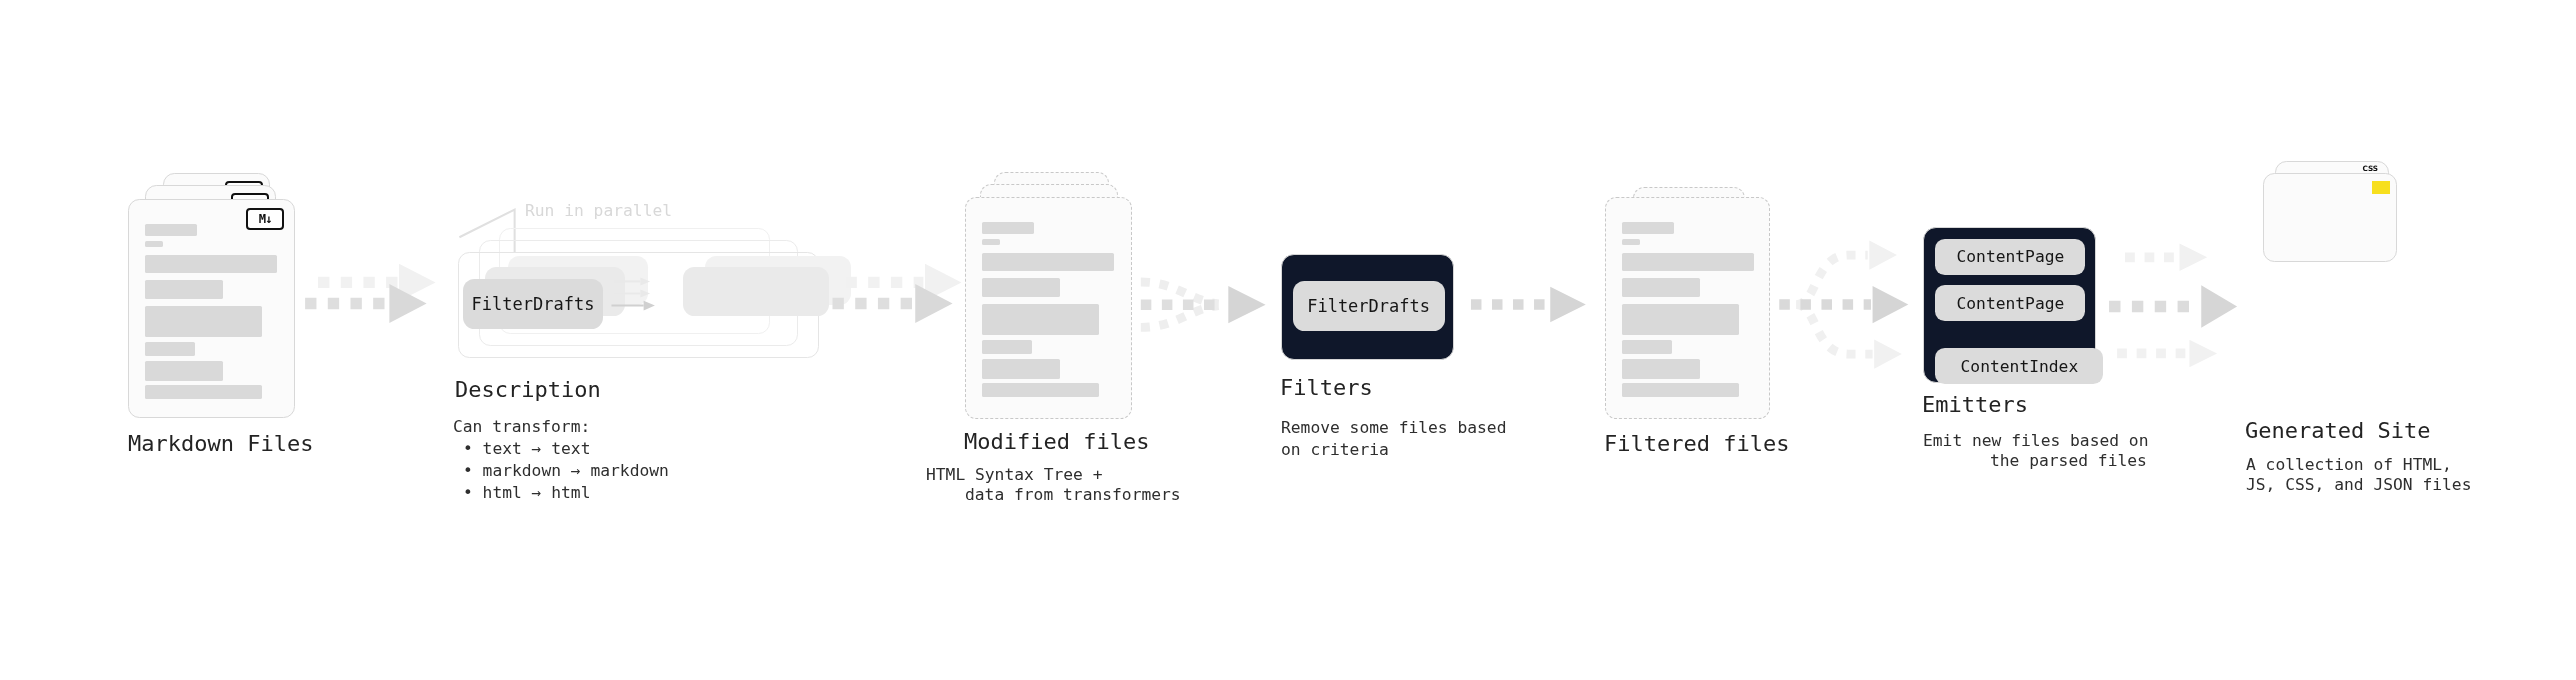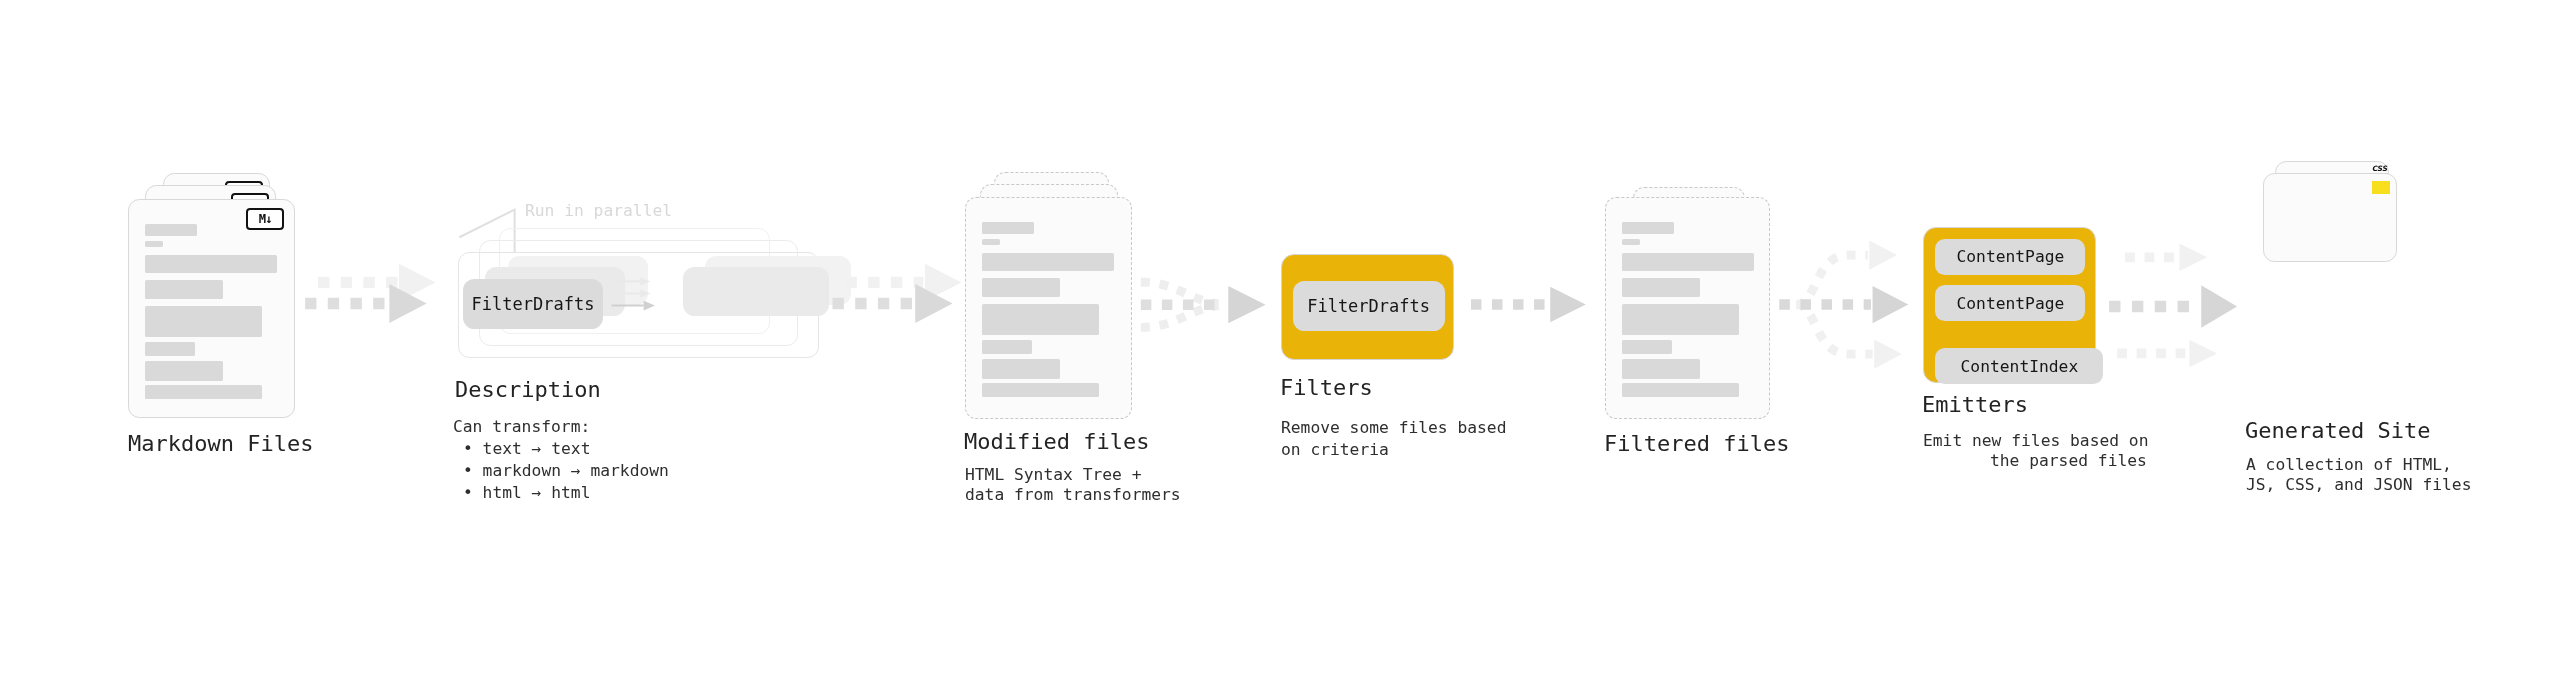--- a/index.html
+++ b/index.html
@@ -30,24 +30,24 @@
   .notetxt{position:absolute;font-size:16.3px;color:#d8d8d8;white-space:nowrap;}
 
   
   .tbox{position:absolute;box-sizing:border-box;border-radius:11.4px;background:transparent;}
   .pill{position:absolute;box-sizing:border-box;background:#dbdbdb;border-radius:11.4px;display:flex;
         align-items:center;justify-content:center;font-size:17px;color:#161616;white-space:nowrap;}
   .pill.ghost1{background:#eaeaea;}
   .pill.ghost2{background:#f2f2f2;}
   .pill.sm{font-size:16.3px;border-radius:9.8px;}
 
-  .container-box{position:absolute;box-sizing:border-box;border:1.6px solid #d6d6d6;border-radius:13px;background:#eab308;}
-
-  
-  .cssbadge{position:absolute;top:4.1px;right:1px;width:14.6px;text-align:left;font-style:italic;}
+  .container-box{position:absolute;box-sizing:border-box;border:1.6px solid #d6d6d6;border-radius:13px;background:#0f172a;}
+
+  
+  .cssbadge{position:absolute;top:4.1px;right:11px;width:14.6px;text-align:left;}
   .cssbadge .w{font-size:7.3px;font-weight:800;color:#111;line-height:6.5px;font-family:"DejaVu Sans","Liberation Sans",sans-serif;}
   .cssbadge .u{height:2.4px;background:#2965f1;margin-top:0.8px;}
   .jsbadge{position:absolute;top:7.3px;right:6.5px;width:18px;height:13px;background:#f7df1e;}
   .html5{position:absolute;top:5.7px;right:10.6px;width:21px;text-align:center;}
   .html5 .w{font-size:6.5px;font-weight:800;letter-spacing:0.8px;color:#111;line-height:7.3px;font-family:"DejaVu Sans","Liberation Sans",sans-serif;}
   .html5 .shield{width:19.5px;height:21px;margin:0.8px auto 0;background:#e34f26;color:#fff;
                  clip-path:polygon(0 0,100% 0,88% 77%,50% 100%,12% 77%);
                  font:700 12.2px "DejaVu Sans","Liberation Sans",sans-serif;display:flex;align-items:center;justify-content:center;}
   svg{position:absolute;overflow:visible;}
 </style>
@@ -130,21 +130,21 @@
     <i class="bar b1"></i>
       <i class="bar b2"></i>
     <i class="bar b3"></i>
       <i class="bar b4"></i>
     <i class="bar b5"></i>
       <i class="bar b6"></i>
     <i class="bar b7"></i>
       <i class="bar b8"></i>
   </div>
   <div class="title" style="left:964px;top:429px">Modified files</div>
-  <div class="desc" style="left:965px;top:465px">HTML Syntax Tree +</div>
+  <div class="desc" style="left:926px;top:465px">HTML Syntax Tree +</div>
   <div class="desc" style="left:965px;top:485px">data from transformers</div>
 
   <svg style="left:1134px;top:265px" width="140" height="81" viewBox="0 0 172 100">
     <path d="M 8,21 C 52,21 68,44 104,48" fill="none" stroke="#eeeeee" stroke-width="11" stroke-dasharray="11 12"></path>
     <path d="M 8,77 C 52,77 68,54 104,50" fill="none" stroke="#eeeeee" stroke-width="11" stroke-dasharray="11 12"></path>
     <line x1="8" y1="49" x2="112" y2="49" stroke="#dedede" stroke-width="13" stroke-dasharray="13 13"></line>
     <polygon points="116,26 162,49 116,72" fill="#d5d5d5"></polygon>
   </svg>
 
   <div class="container-box" style="left:1281px;top:254px;width:173px;height:106px">

